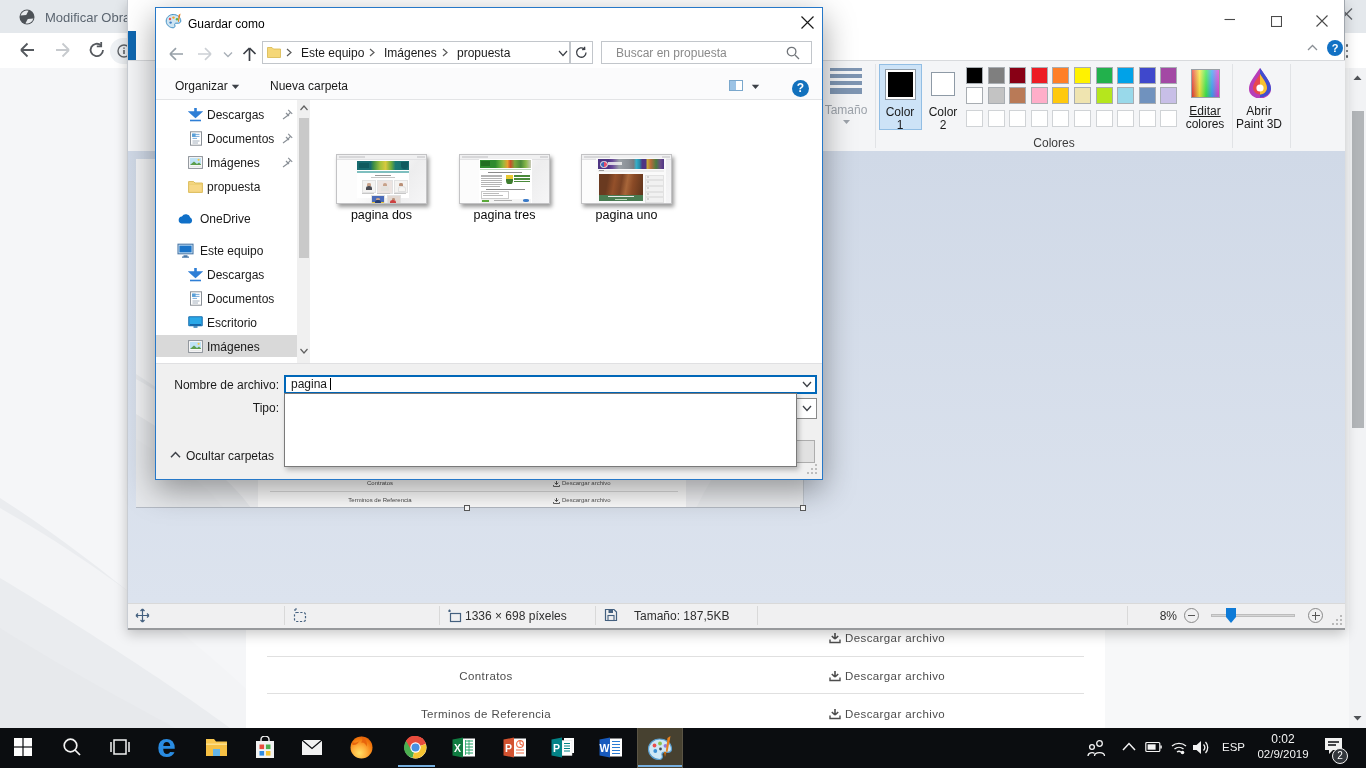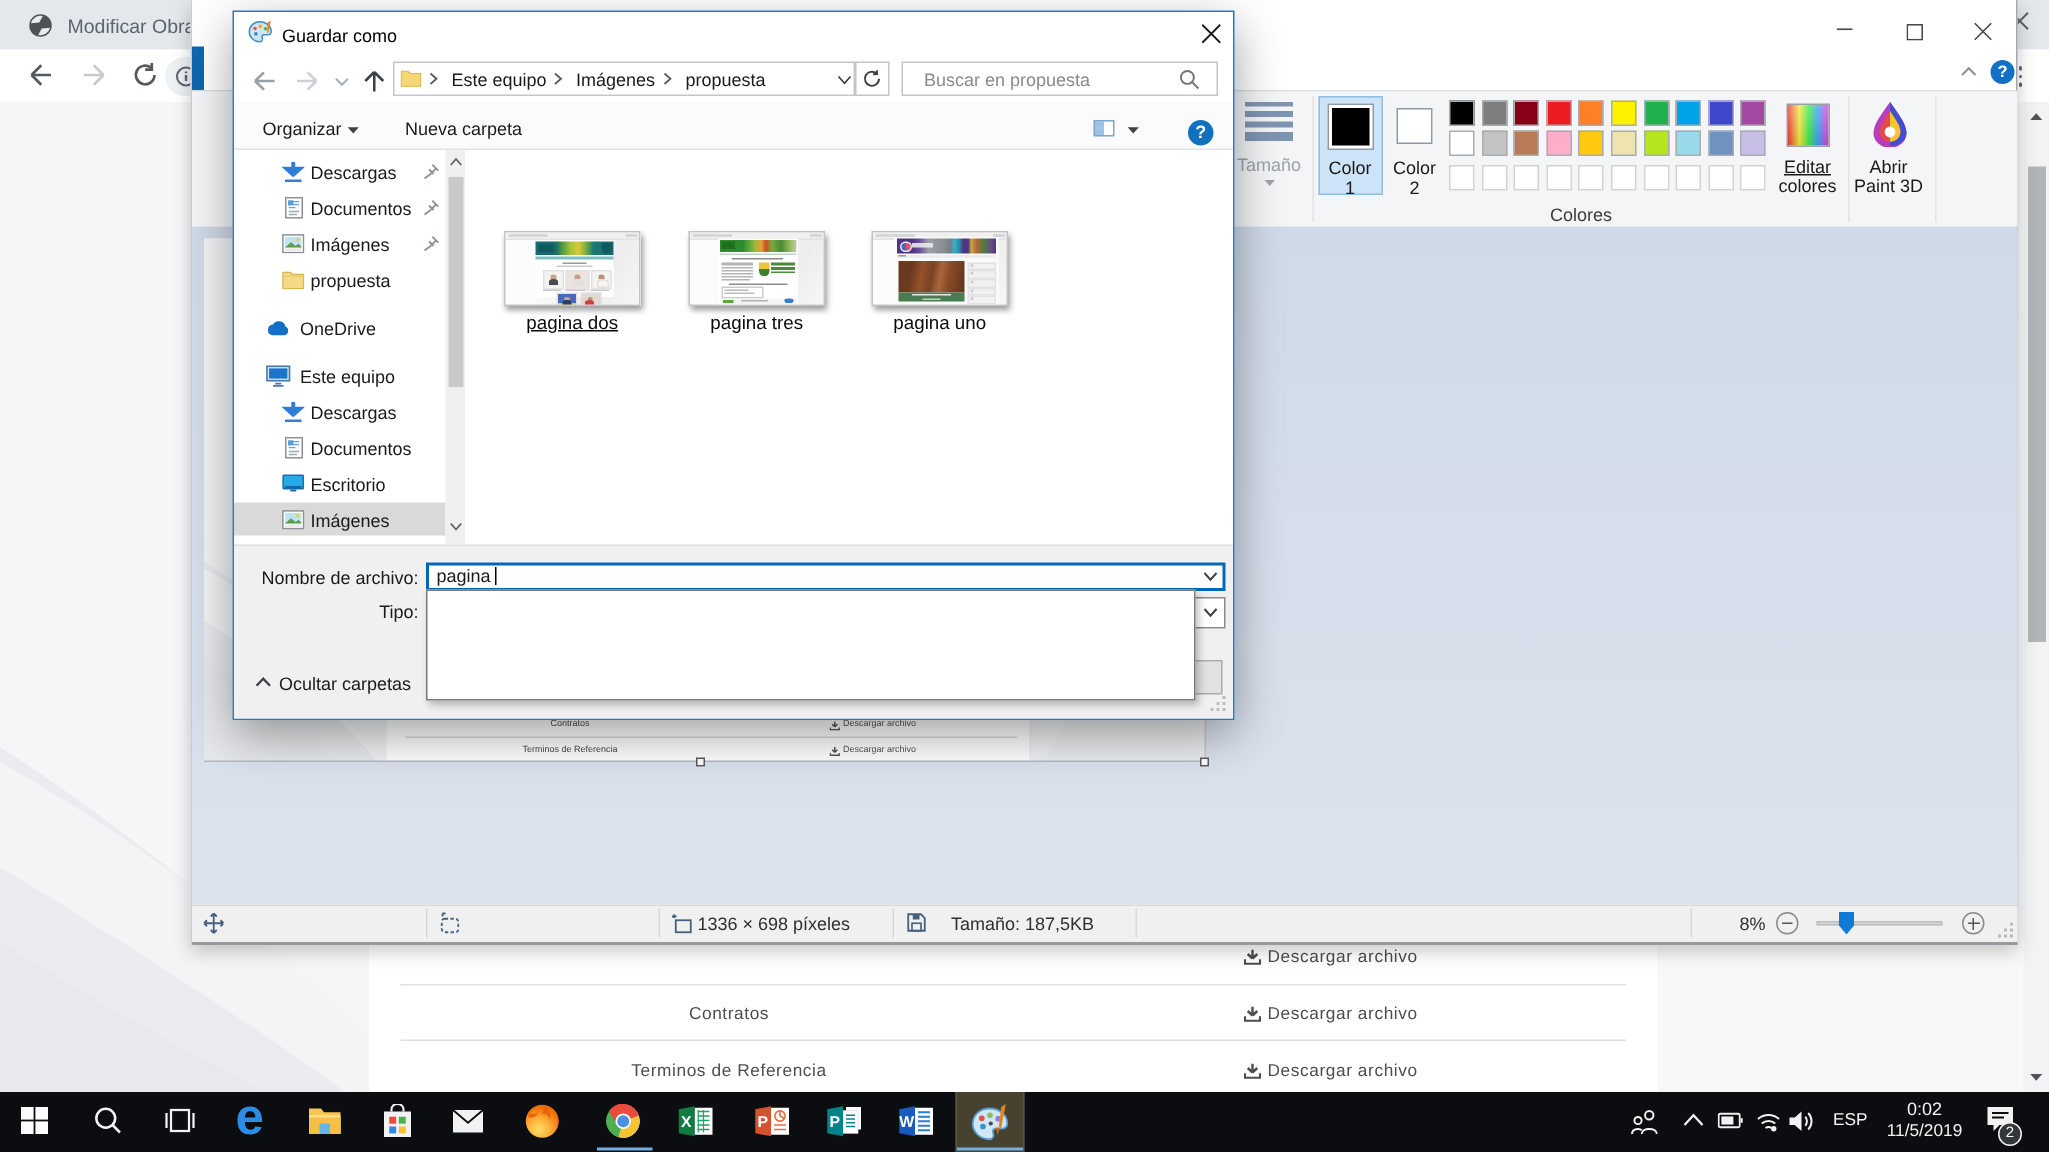--- a/index.html
+++ b/index.html
@@ -451,21 +451,21 @@
           <div class="ab" style="left:34px;top:40px;width:12px;height:9.5px;background:linear-gradient(#4a6ab8 0 60%,#e8c43a 60%);border:0.5px solid #e2e2e2;">
             <div class="ab" style="left:4px;top:1.5px;width:3.5px;height:2.5px;background:#c8a28a;border-radius:50% 50% 0 0;"></div>
             <div class="ab" style="left:2.8px;top:4px;width:6px;height:4px;background:#2a3f6e;border-radius:45% 45% 0 0;"></div>
           </div>
           <div class="ab" style="left:49.5px;top:40px;width:12px;height:9.5px;background:#e2d8d2;border:0.5px solid #e2e2e2;">
             <div class="ab" style="left:4px;top:1.5px;width:3.5px;height:2.5px;background:#b98f76;border-radius:50% 50% 0 0;"></div>
             <div class="ab" style="left:2.8px;top:4px;width:6px;height:4px;background:#cc4040;border-radius:45% 45% 0 0;"></div>
           </div>
           <div class="ab" style="left:48px;top:47.5px;width:15px;height:1.8px;background:#7bc143;"></div>
         </div>
-        <div class="txt" style="left:180px;top:200px;width:91px;text-align:center;font-size:12.5px;color:#0a0a0a;text-decoration:underline;">pagina dos</div>
+        <div class="txt" style="left:180px;top:200px;width:91px;text-align:center;font-size:12.5px;color:#0a0a0a;">pagina dos</div>
         <div class="ab" style="left:303px;top:146px;width:91px;height:50px;background:linear-gradient(125deg,#fcfcfc 40%,#ededee 70%,#f6f6f7);border:1px solid #c3c3c5;box-sizing:border-box;box-shadow:1.5px 2.5px 4px rgba(0,0,0,0.4);overflow:hidden;">
           <div class="ab" style="left:0;top:0;width:100%;height:4px;background:#f0f0f1;border-bottom:1px solid #e2e2e4;"></div>
           <div class="ab" style="left:2px;top:1px;width:26px;height:2px;background:#d7d7d9;"></div>
           <div class="ab" style="left:80px;top:1px;width:8px;height:2px;background:#d7d7d9;"></div>
           <div class="ab" style="left:19px;top:4px;width:53px;height:44px;background:#fff;"></div>
           <div class="ab" style="left:20px;top:5px;width:51px;height:8px;background:linear-gradient(90deg,#2e8b2e 0 30%,#5aa83a 38%,#9ab83c 46%,#e8a02e 54%,#c8502a 60%,#7aa83a 68%,#4a8a3a 80%,#88b84a 90%,#c8c8b8);"></div>
           <div class="ab" style="left:21px;top:6px;width:9px;height:5px;background:#1f6f1f;"></div>
           <div class="ab" style="left:20px;top:13.8px;width:51px;height:1px;background:#bcd8bc;"></div>
           <div class="ab" style="left:28px;top:16.5px;width:34px;height:1px;background:#8a8a8a;"></div>
           <div class="ab" style="left:21px;top:19.5px;width:21px;height:0.8px;background:#b4b4b4;"></div>
@@ -692,21 +692,21 @@
     <path d="M4.5 9 A 7 7 0 0 1 13.5 9" stroke="#f2f2f2" stroke-width="1.4" fill="none"></path>
     <path d="M7 12 A 3.6 3.6 0 0 1 11 12" stroke="#f2f2f2" stroke-width="1.4" fill="none"></path>
     <circle cx="12.5" cy="12.5" r="1.8" fill="#f2f2f2"></circle>
   </svg>
   <svg class="ab" style="left:1192px;top:11px" width="18" height="17" viewBox="0 0 18 17">
     <path d="M1 6 H4.5 L9 2 V15 L4.5 11 H1 Z" fill="#f2f2f2"></path>
     <path d="M11.5 5.5 A 4.5 4.5 0 0 1 11.5 11.5 M13.5 3 A 8 8 0 0 1 13.5 14" stroke="#f2f2f2" stroke-width="1.3" fill="none"></path>
   </svg>
   <div class="txt" style="left:1222px;top:13px;font-size:11.5px;color:#f4f4f4;">ESP</div>
   <div class="txt" style="left:1255px;top:4px;width:56px;text-align:center;font-size:12px;color:#f4f4f4;">0:02</div>
-  <div class="txt" style="left:1252px;top:20px;width:62px;text-align:center;font-size:11.5px;color:#f4f4f4;">11/5/2019</div>
+  <div class="txt" style="left:1252px;top:20px;width:62px;text-align:center;font-size:11.5px;color:#f4f4f4;">02/9/2019</div>
   <svg class="ab" style="left:1324px;top:9px" width="19" height="18" viewBox="0 0 19 18">
     <path d="M1 1 H18 V13 H9 L5 17 V13 H1 Z" fill="#f2f2f2"></path>
     <path d="M4 5 H15 M4 8 H12" stroke="#0b0d10" stroke-width="1.3"></path>
   </svg>
   <div class="ab" style="left:1332px;top:20px;width:16px;height:16px;border-radius:50%;background:#33373c;border:1.5px solid #f2f2f2;box-sizing:border-box;color:#fff;font-size:10px;text-align:center;line-height:13px;">2</div>
 </div>
 
 </div>
 
 </body></html>

